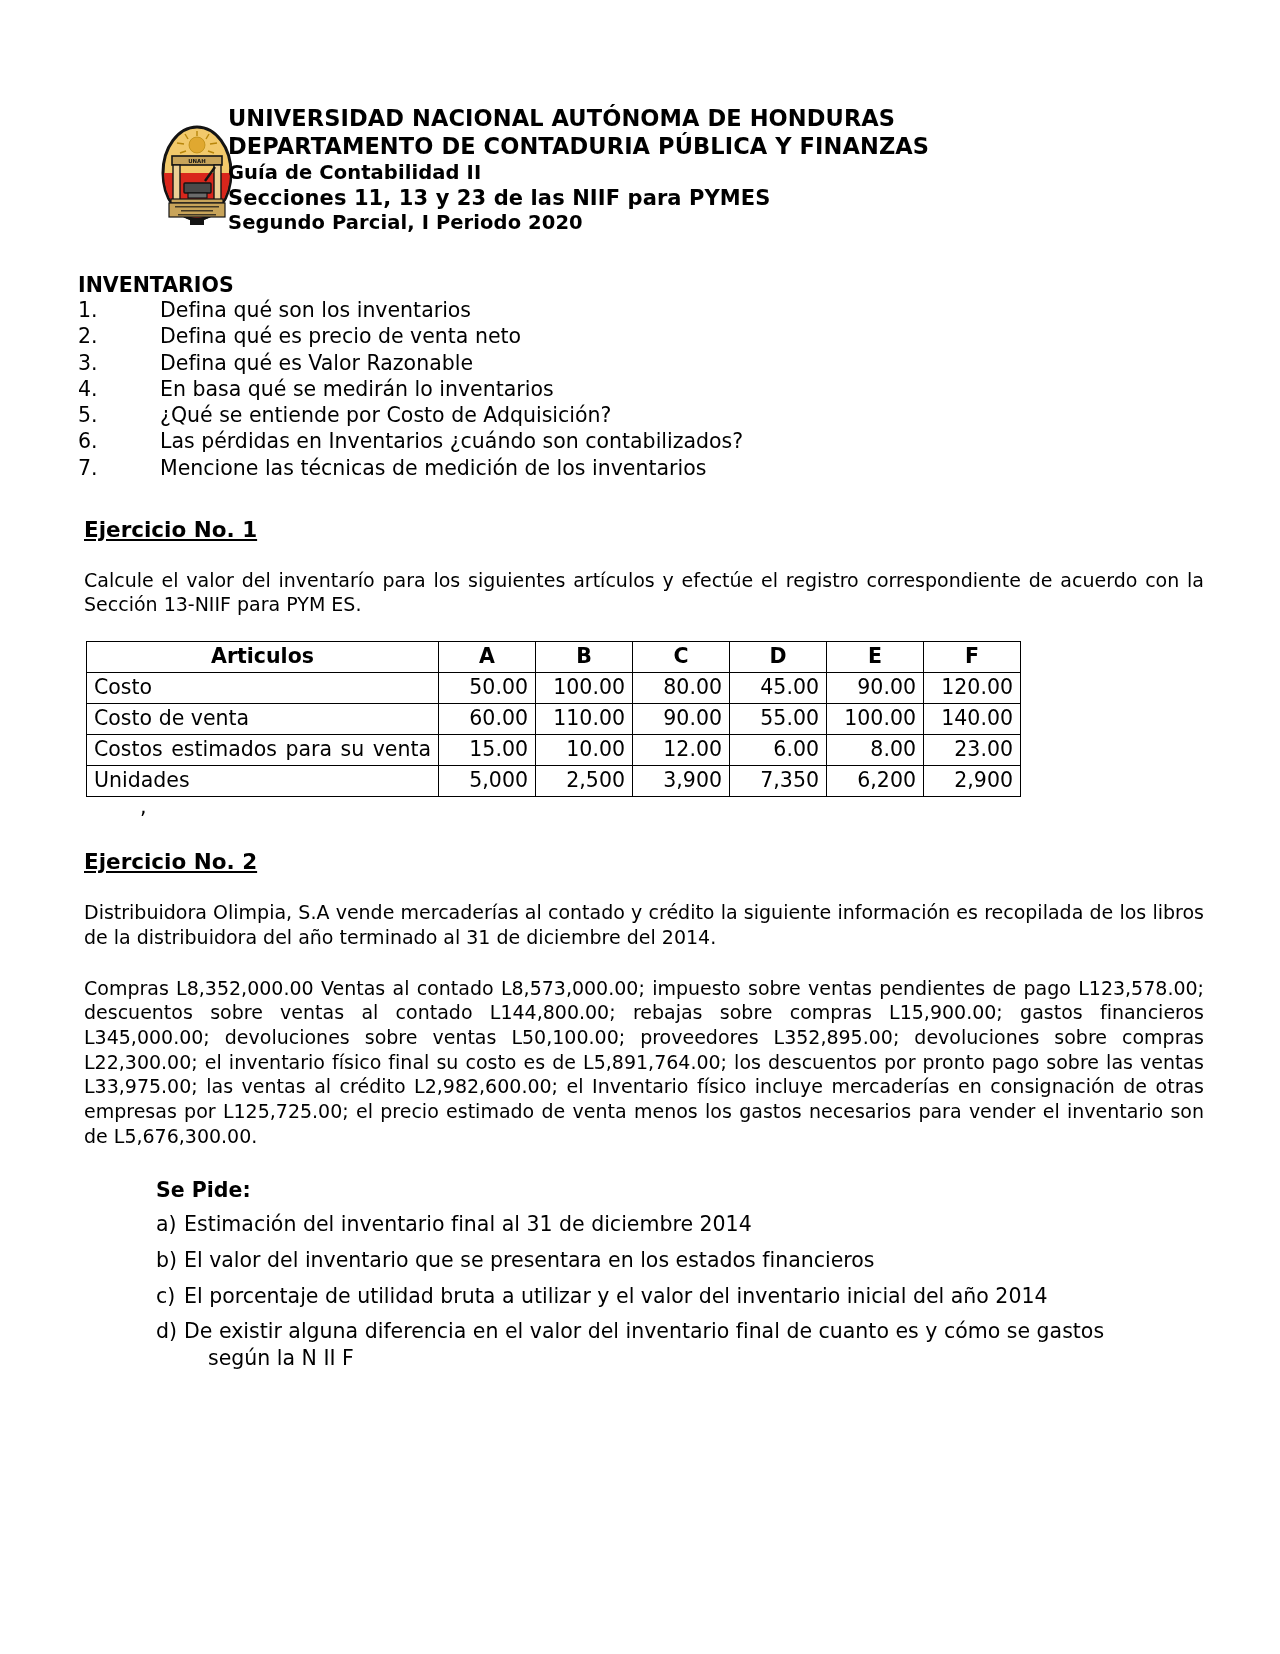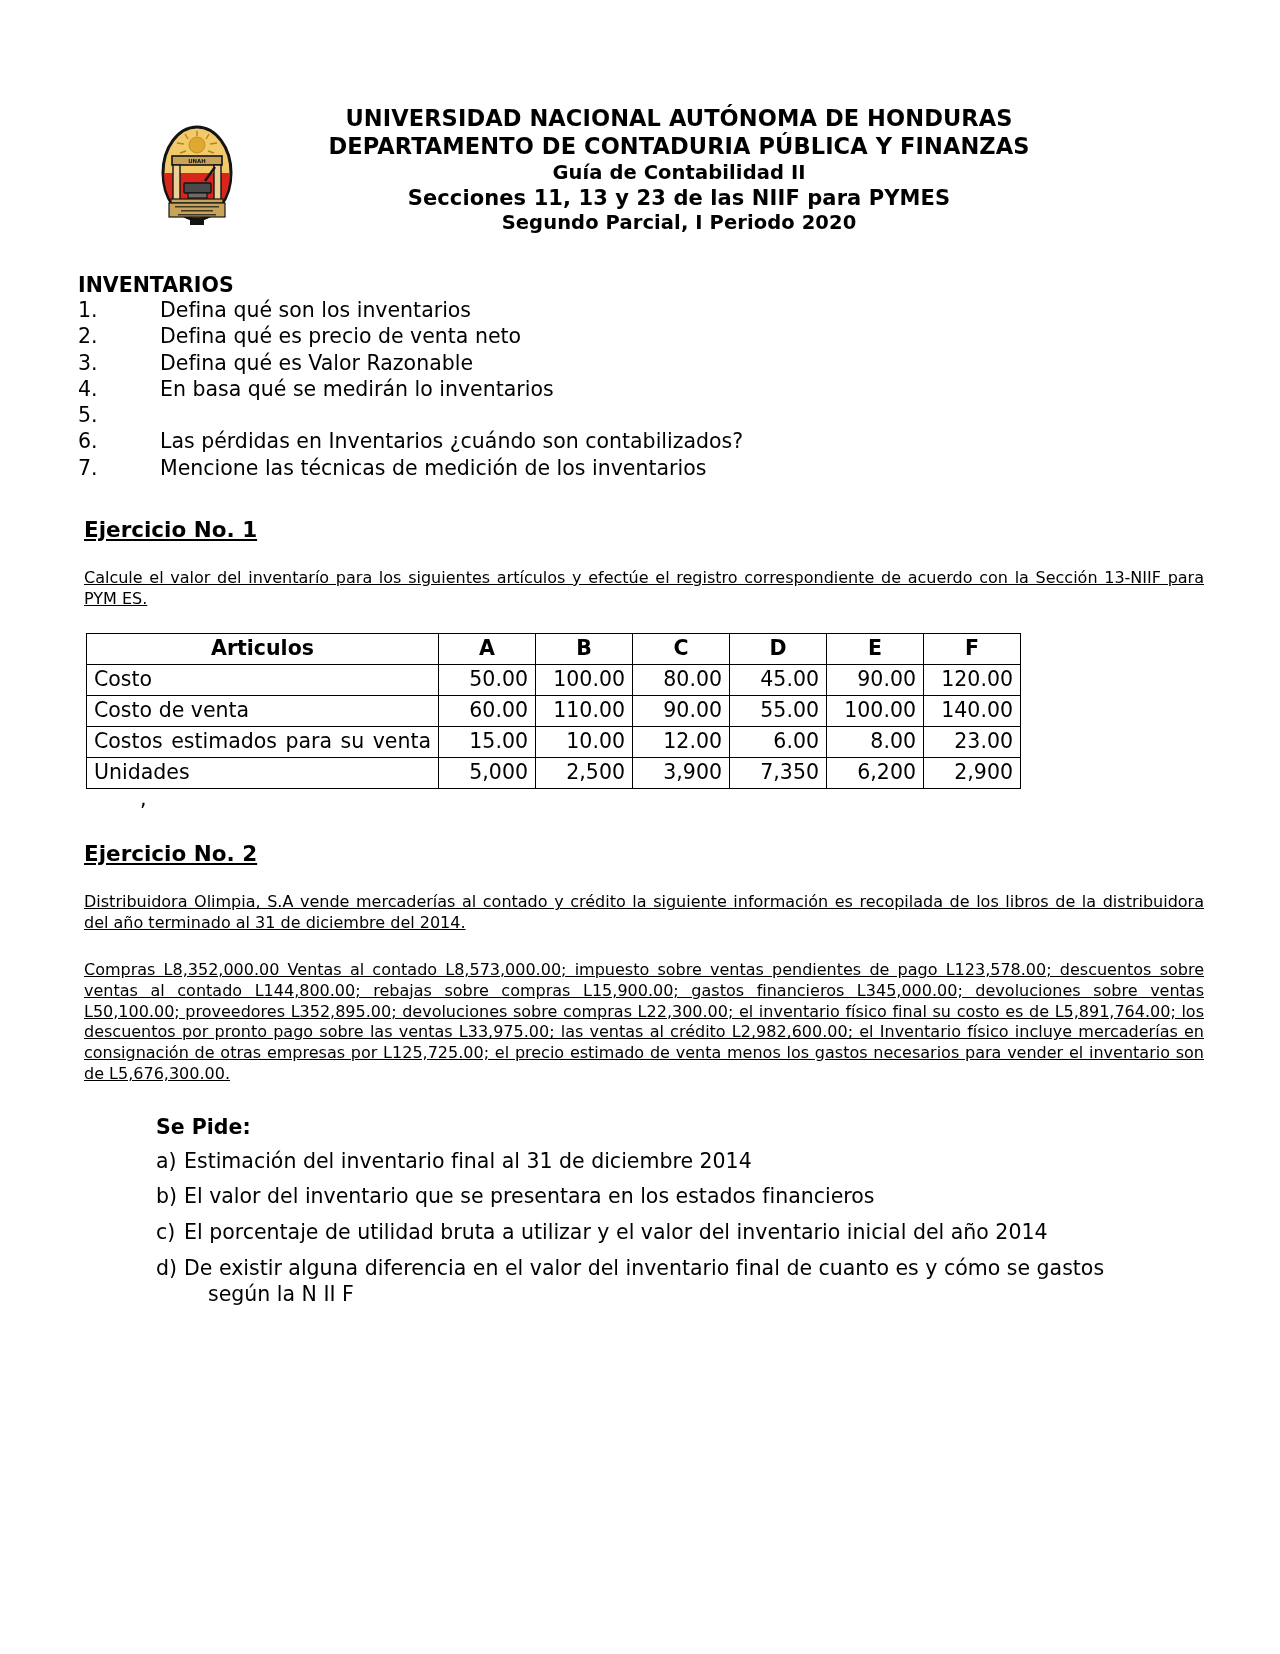--- a/index.html
+++ b/index.html
@@ -36,21 +36,21 @@
     padding-top: 18px;
     flex: 0 0 auto;
     margin-left: 132px;
   }
   .logo {
     width: 76px;
     height: 104px;
   }
   .header-text {
     flex: 1 1 auto;
-    text-align: center;
+    text-align: left;
     padding-right: 150px;
     margin-left: -34px;
   }
   .header-text div {
     font-weight: bold;
     line-height: 1.24;
     letter-spacing: 0.1px;
   }
   .hl1, .hl2 { font-size: 22.5px; }
   .hl3, .hl5 { font-size: 19.5px; }
@@ -82,25 +82,24 @@
     flex: 0 0 82px;
   }
   .ejercicio {
     font-size: 21.5px;
     font-weight: bold;
     text-decoration: underline;
     margin: 36px 0 0 6px;
     display: inline-block;
   }
   p.para {
-    font-size: 16px;
+    font-size: 19px;
     line-height: 1.3;
     text-align: justify;
     margin: 26px 0 0 6px;
-    text-decoration: underline;
   }
 
   
   table.inv {
     border-collapse: collapse;
     margin: 24px 0 0 8px;
     width: 924px;
     table-layout: fixed;
   }
   table.inv td, table.inv th {
@@ -226,20 +225,21 @@
       <li>
           <span class="num">3.</span>
           <span>Defina qué es Valor Razonable</span>
         </li>
       <li>
           <span class="num">4.</span>
           <span>En basa qué se medirán lo inventarios</span>
         </li>
       <li>
           <span class="num">5.</span>
+          <span>¿Qué se entiende por Costo de Adquisición?</span>
         </li>
       <li>
           <span class="num">6.</span>
           <span>Las pérdidas en Inventarios ¿cuándo son contabilizados?</span>
         </li>
       <li>
           <span class="num">7.</span>
           <span>Mencione las técnicas de medición de los inventarios</span>
         </li>
     </ol>

